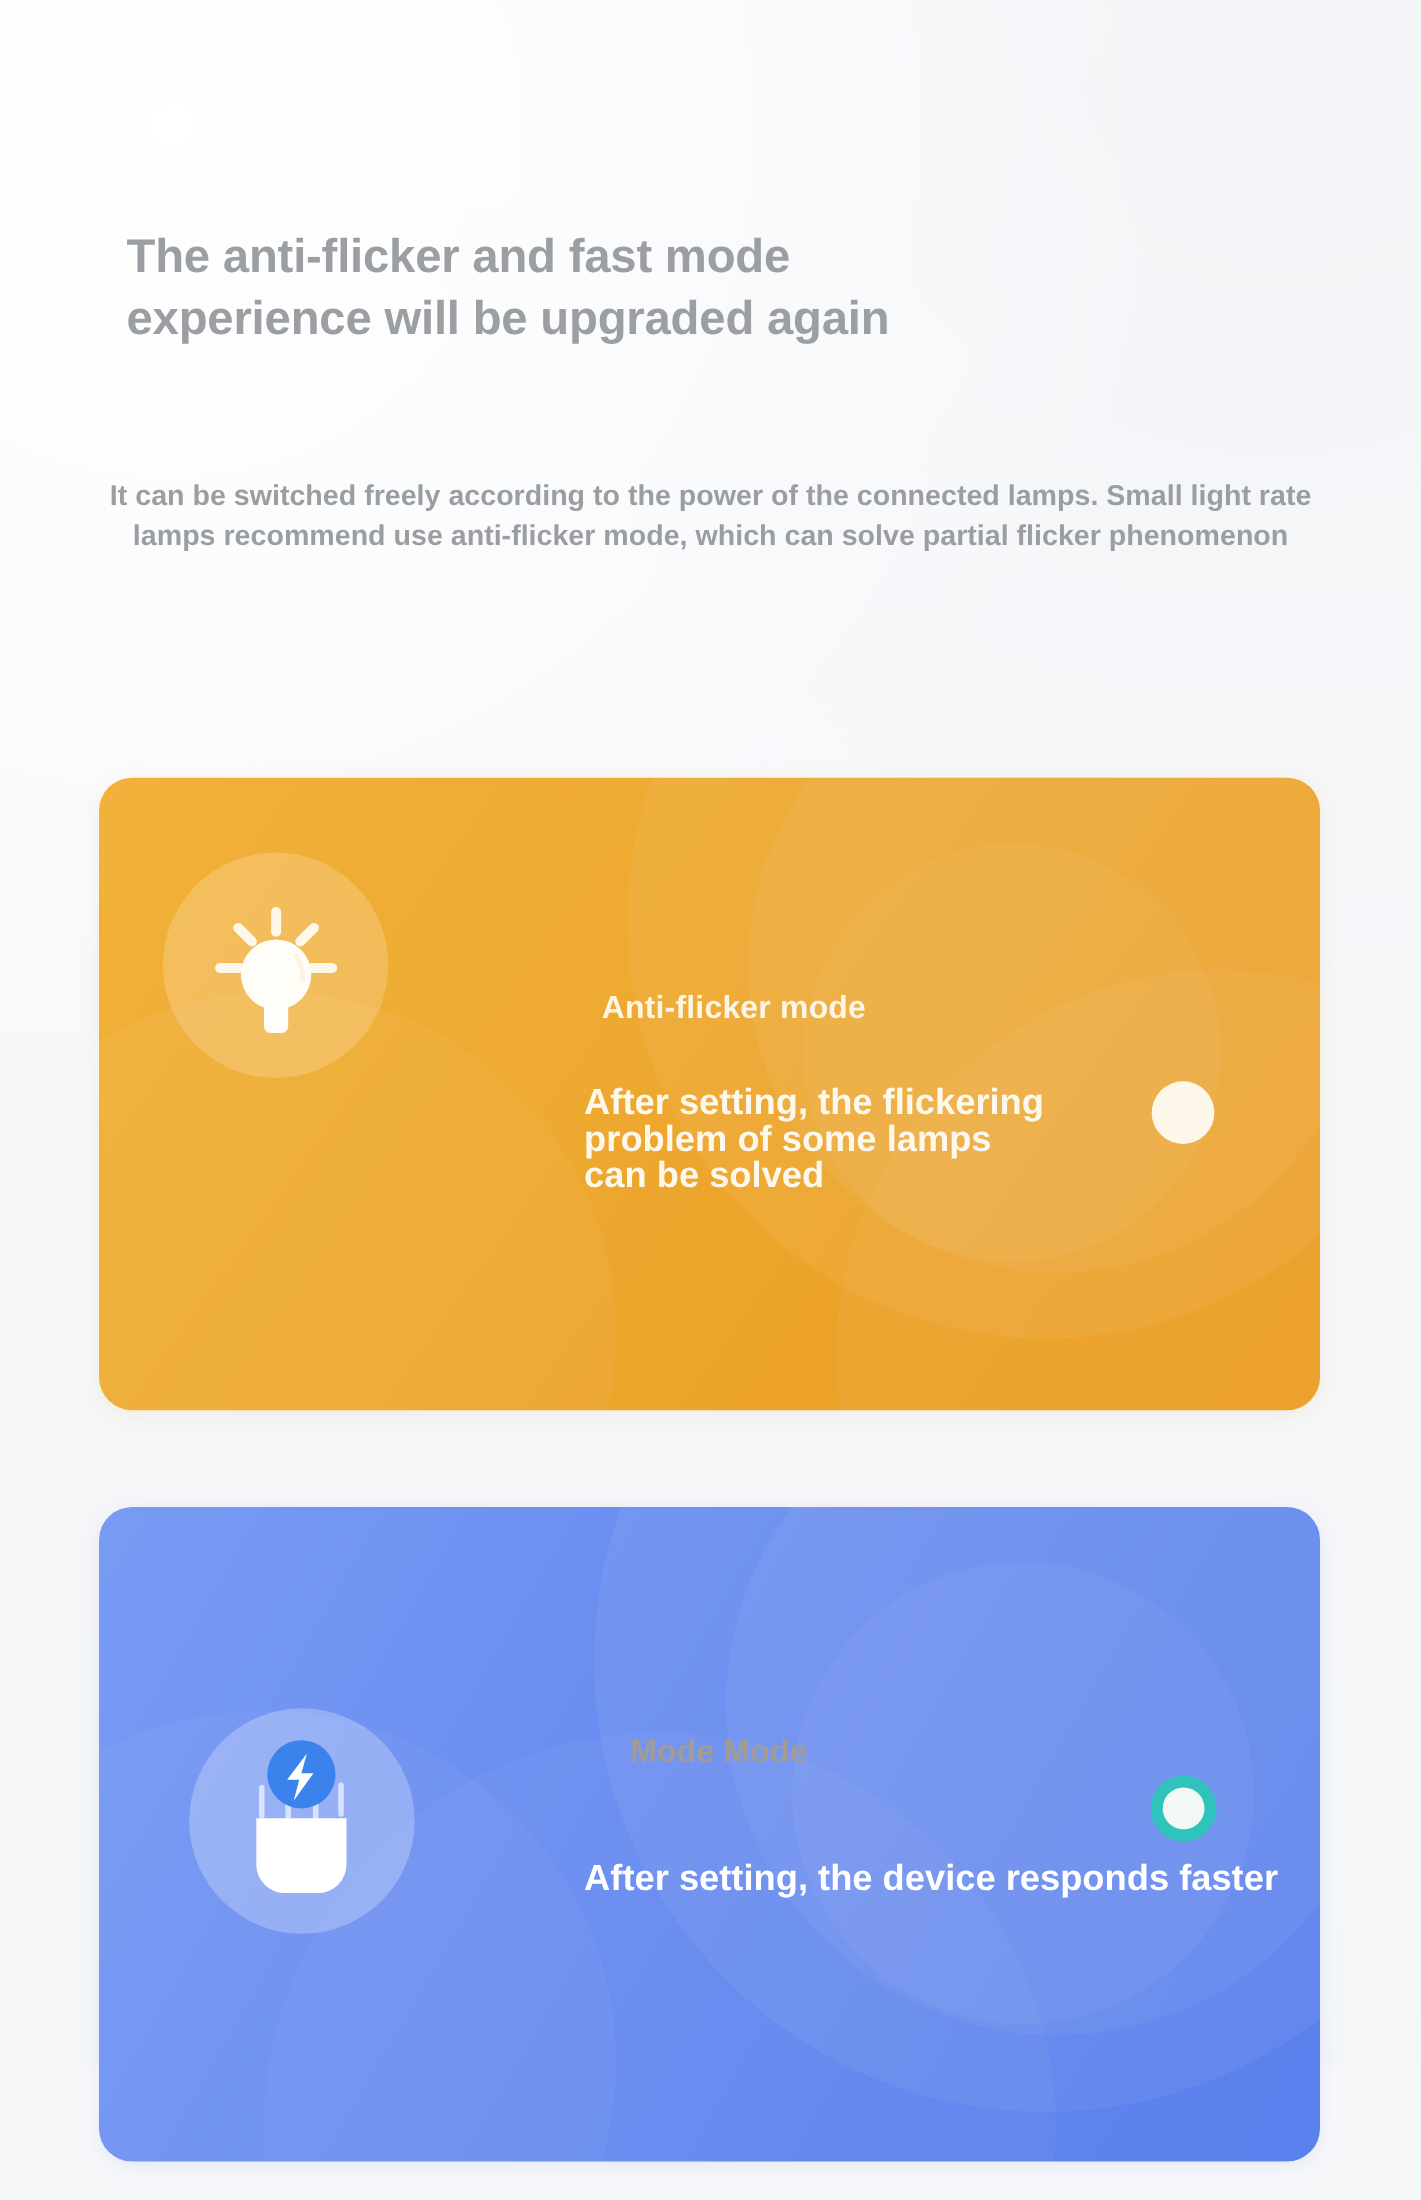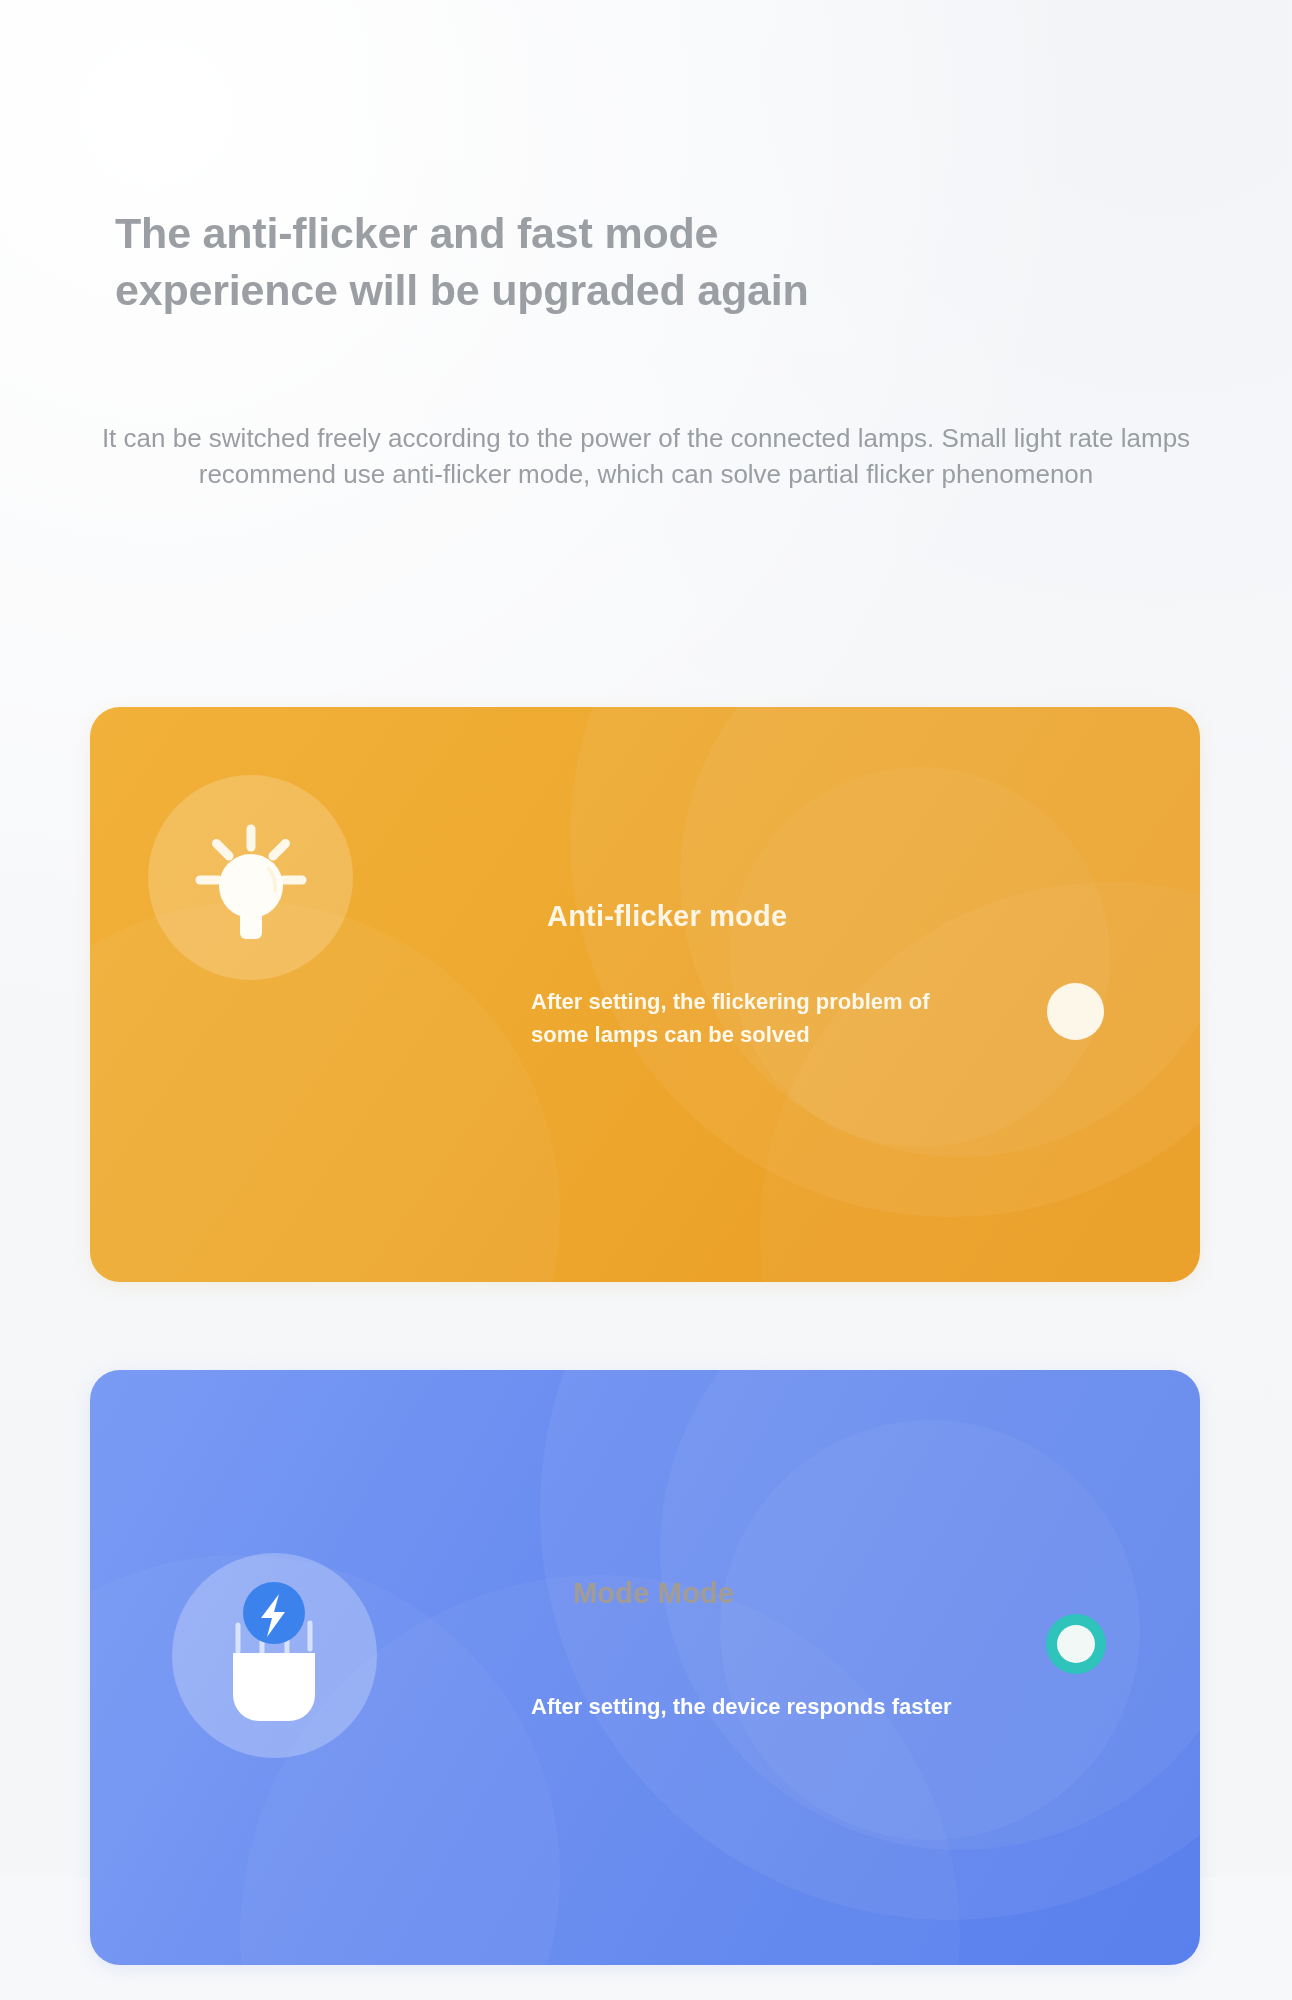--- a/index.html
+++ b/index.html
@@ -22,23 +22,23 @@
 
   .page { position:relative; width:1292px; height:1877px; }
 
   
   .title {
     position:absolute; left:115px; top:205px; width:1020px;
     font-size:43px; line-height:57px; font-weight:bold;
     color:#9b9fa4; letter-spacing:-0.2px;
   }
   .subtitle {
-    position:absolute; left:96px; top:420px; width:1100px;
+    position:absolute; left:96px; top:432px; width:1100px;
     text-align:center;
-    font-size:26px; line-height:36px; font-weight:normal;
+    font-size:26px; line-height:36px; font-weight:bold;
     color:#9a9ea3;
   }
 
   
   .card {
     position:absolute; left:90px; width:1110px;
     border-radius:30px; overflow:hidden;
   }
   .card-orange {
     top:707px; height:575px;
@@ -83,21 +83,21 @@
   .card-head {
     position:absolute;
     font-size:29px; font-weight:bold; letter-spacing:0.2px;margin-left:16px;
   }
   .head-orange { left:531px; top:900px; color:#fdf6e6; }
   .head-blue   { left:557px; top:1577px; color:#9b9municipal; }
   .head-blue   { left:557px; top:1577px; color:#a39c93; }
 
   .card-body {
     position:absolute;
-    font-size:22px; line-height:33px; font-weight:bold; color:#fdf8ec;
+    font-size:33px; line-height:33px; font-weight:bold; color:#fdf8ec;
   }
   .body-orange { left:531px; top:985px; width:420px; }
   .body-blue   { left:531px; top:1690px; width:640px; color:#ffffff; white-space:nowrap; }
 
   
   .toggle-orange {
     position:absolute; left:1047px; top:983px;
     width:57px; height:57px; border-radius:50%;
     background:#fdf7e9;
   }

